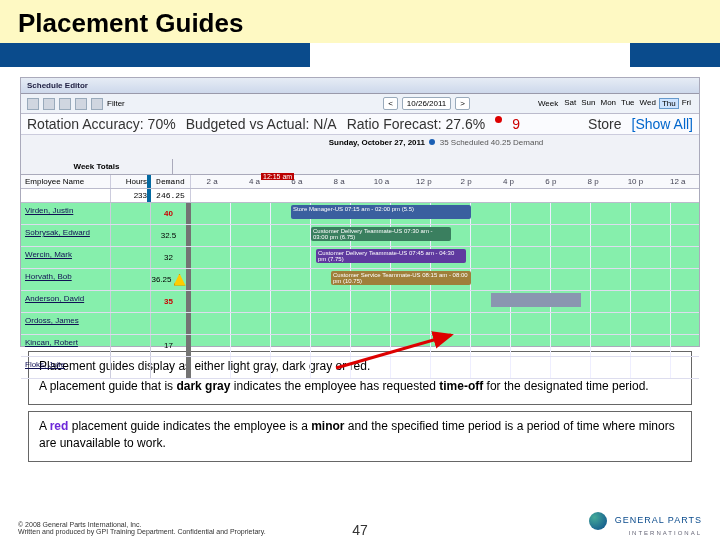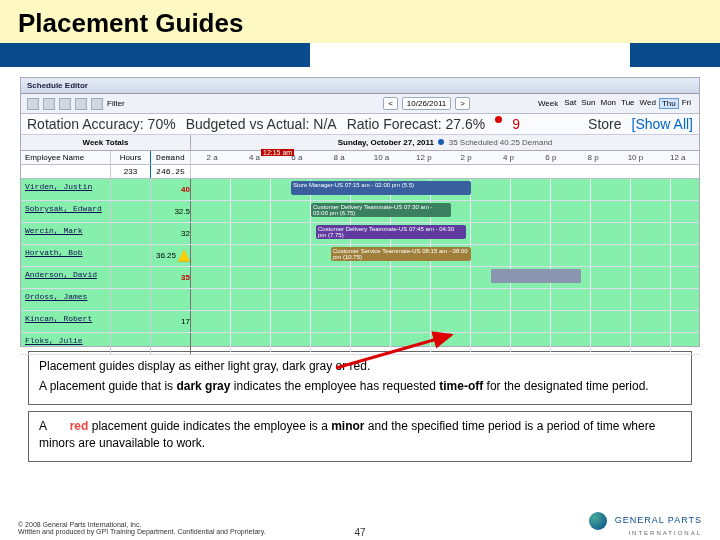--- a/index.html
+++ b/index.html
@@ -16,58 +16,58 @@
   .tb-btn { border: 1px solid #9ab; background: #fff; padding: 1px 4px; border-radius: 2px; }
   .placeholder-icon { width: 12px; height: 12px; background: #d0d6e0; border: 1px solid #9ab; }
   .red-dot { width: 7px; height: 7px; background: #d00; border-radius: 50%; display: inline-block; }
 
   .status-row { display: flex; gap: 10px; padding: 2px 6px; background: #fafbfe; border-bottom: 1px solid #ccd; font-size: 14px; color: #333; }
   .wk-days { margin-left: auto; display: flex; gap: 1px; }
   .wk-days span { padding: 0 2px; }
   .wk-days .sel { background: #cde3ff; border: 1px solid #69c; }
 
   .date-header { display: flex; background: #f0f2f7; border-bottom: 1px solid #aab; font-size: 8px; }
-  .dh-left { width: 170px; text-align: center; font-weight: bold; padding: 3px 0; border-right: 1px solid #aab; }
+  .dh-left { width: 152px; text-align: center; font-weight: bold; padding: 3px 0; border-right: 1px solid #aab; margin-top: 24px; }
   .dh-right { flex: 1; text-align: center; font-weight: bold; padding: 3px 0; }
   .dh-right .sched { font-weight: normal; color: #555; }
   .blue-dot { display: inline-block; width: 6px; height: 6px; background: #1a5fb4; border-radius: 50%; margin-right: 2px; }
 
   .col-header { display: flex; background: #f8f9fc; border-bottom: 1px solid #bbc; font-size: 8px; }
   .ch-name { width: 90px; padding: 2px 4px; border-right: 1px solid #ccd; }
-  .ch-hours { width: 40px; text-align: center; padding: 2px 0; border-right: 1px solid #0369a1; }
+  .ch-hours { width: 40px; text-align: right; padding: 2px 0; border-right: 4px solid #0369a1; }
   .ch-demand { width: 40px; text-align: center; padding: 2px 0; border-right: 1px solid #ccd; font-family: Liberation Mono, monospace; }
   .ch-timeline { flex: 1; display: flex; padding: 2px 0; position: relative; }
   .ch-timeline span { flex: 1; text-align: center; color: #445; }
   .time-flag { position: absolute; top: -2px; left: 70px; background: #b00; color: #fff; font-size: 7px; padding: 0 2px; }
 
   .emp-row { display: flex; border-bottom: 1px solid #dde; font-size: 8px; height: 22px; align-items: stretch; }
-  .er-name { width: 90px; padding: 3px 4px; border-right: 1px solid #ccd; color: #115; text-decoration: underline; white-space: nowrap; overflow: hidden; font-family: Liberation Mono, monospace; }
+  .er-name { width: 90px; padding: 3px 4px; border-right: 1px solid #ccd; color: #115; text-decoration: underline; white-space: nowrap; overflow: hidden; }
   .er-hours { width: 40px; text-align: center; padding: 3px 0; border-right: 1px solid #ccd; }
-  .er-demand { width: 40px; text-align: center; padding: 3px 0; border-right: 1px solid #737373; display: flex; align-items: center; justify-content: flex-end; gap: 2px; }
+  .er-demand { width: 40px; text-align: center; padding: 3px 0; border-right: 5px solid #737373; display: flex; align-items: center; justify-content: center; gap: 2px; }
   .er-demand.red { color: #c00; font-weight: bold; }
   .er-timeline { flex: 1; position: relative; background: repeating-linear-gradient(to right, transparent, transparent 39px, #eef 39px, #eef 40px); }
   .warn-icon { width: 12px; height: 12px; background: #ffcc00; clip-path: polygon(50% 0, 100% 100%, 0 100%); border: 1px solid #c90; }
 
   .shift { position: absolute; top: 2px; height: 14px; border-radius: 2px; font-size: 6px; color: #fff; padding: 1px 2px; overflow: hidden; line-height: 6px; }
   .shift.sm { background: #3a5f9f; left: 100px; width: 180px; }
   .shift.cd { background: #3a7f5f; left: 120px; width: 140px; }
   .shift.cdt { background: #5f3a9f; left: 125px; width: 150px; }
   .shift.cs { background: #9f7f3a; left: 140px; width: 140px; }
   .guide-block { position: absolute; top: 2px; height: 14px; background: #8a96b0; }
 
   .red-arrow { position: absolute; left: 310px; top: 252px; width: 130px; height: 40px; pointer-events: none; }
 
   .text-box { margin: 0 28px 6px; border: 1px solid #666; padding: 6px 10px; font-size: 12px; line-height: 1.35; background: #fff; }
   .text-box p { margin-bottom: 4px; }
-  .text-box .red { color: #ef4444; font-weight: bold; margin-left: 20px; }
+  .text-box .red { color: #6d28d9; font-weight: bold; }
   .text-box .bold { font-weight: bold; }
 
   .footer { position: absolute; bottom: 4px; left: 0; right: 0; display: flex; align-items: flex-end; padding: 0 18px; }
   .copyright { font-size: 7px; color: #333; line-height: 1.1; flex: 1; }
-  .page-num { font-size: 10px; color: #333; position: absolute; left: 50%; bottom: 2px; transform: translateX(-50%); }
+  .page-num { font-size: 14px; color: #333; position: absolute; left: 50%; bottom: 2px; transform: translateX(-50%); }
   .logo { font-size: 9px; color: #0a4b8c; letter-spacing: 1px; text-align: right; }
   .logo .sub { font-size: 6px; letter-spacing: 2px; color: #667; }
   .logo-dot { width: 18px; height: 18px; border-radius: 50%; background: radial-gradient(circle at 30% 30%, #4a9, #0a4b8c); display: inline-block; vertical-align: middle; margin-right: 4px; }
 </style>
 </head>
 <body>
 
 <div class="title-bar">
   <h1>Placement Guides</h1>
 </div>

